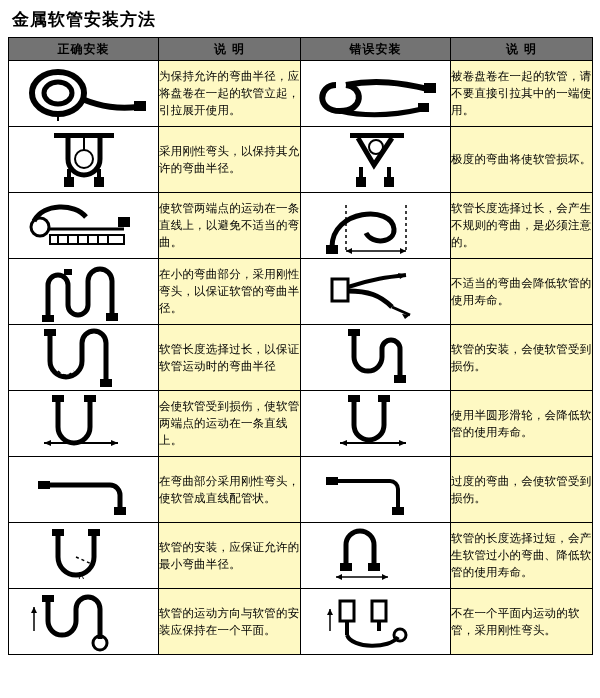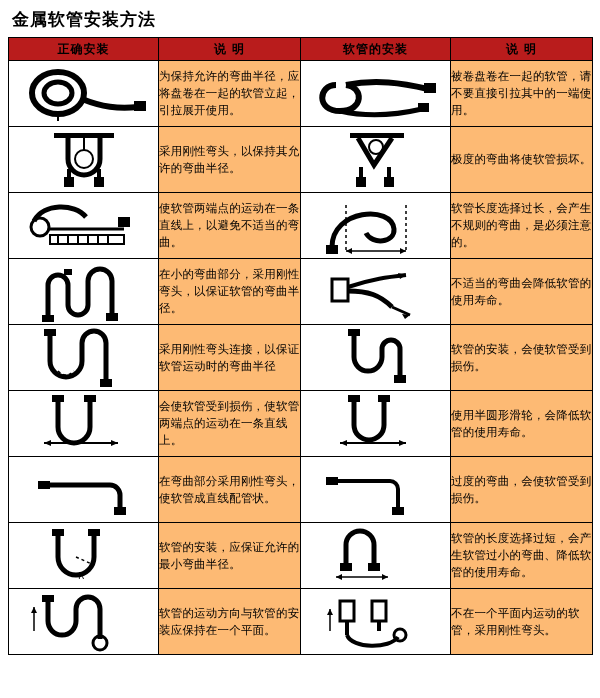--- a/index.html
+++ b/index.html
@@ -33,38 +33,38 @@
     width: 584px;
     table-layout: fixed;
     border: 1px solid #000;
   }
   table.hose-table td, table.hose-table th {
     border: 1px solid #000;
     padding: 0;
     vertical-align: middle;
   }
   thead th {
-    background: #b91c1c;
+    background: #737373;
     font-size: 12px;
     font-weight: bold;
     height: 22px;
     text-align: center;
     letter-spacing: 1px;
   }
   col.c-img { width: 150px; }
   col.c-txt { width: 142px; }
 
   td.img-cell {
     background: #ffffff;
     text-align: center;
     height: 65px;
     position: relative;
   }
   td.txt-cell {
-    background: #fdba74;
+    background: #fef9c3;
     font-size: 11.5px;
     line-height: 1.45;
     padding: 5px 7px;
     text-align: left;
     letter-spacing: 0.2px;
   }
   .fig {
     display: block;
     margin: 0 auto;
   }
@@ -86,21 +86,21 @@
     <colgroup>
       <col class="c-img">
         <col class="c-txt">
         <col class="c-img">
         <col class="c-txt">
     </colgroup>
     <thead>
       <tr>
         <th>正确安装</th>
         <th>说 明</th>
-        <th>软管的安装</th>
+        <th>错误安装</th>
         <th>说 明</th>
       </tr>
     </thead>
     <tbody>
 
       <tr>
         <td class="img-cell">
           <svg class="fig" width="140" height="62" viewBox="0 0 140 62">
             <ellipse cx="44" cy="30" rx="26" ry="21" fill="none" stroke="#000" stroke-width="6"></ellipse>
             <ellipse cx="44" cy="30" rx="14" ry="11" fill="none" stroke="#000" stroke-width="5"></ellipse>
@@ -215,21 +215,21 @@
       <tr>
         <td class="img-cell">
           <svg class="fig" width="140" height="62" viewBox="0 0 140 62">
             <path d="M36 6 L36 34 A16 16 0 0 0 68 34 L68 16 A12 12 0 0 1 92 16 L92 54" fill="none" stroke="#000" stroke-width="5"></path>
             <rect x="30" y="2" width="12" height="7" fill="#000"></rect>
             <rect x="86" y="52" width="12" height="8" fill="#000"></rect>
             <path d="M44 44 q8 8 16 0" fill="none" stroke="#000" stroke-width="1.5" stroke-dasharray="3,3"></path>
           </svg>
           <span class="sr-label">rigid-elbow-u-loop-motion</span>
         </td>
-        <td class="txt-cell">采用刚性弯头连接，以保证软管运动时的弯曲半径</td>
+        <td class="txt-cell">软管长度选择过长，以保证软管运动时的弯曲半径</td>
         <td class="img-cell">
           <svg class="fig" width="140" height="62" viewBox="0 0 140 62">
             <path d="M48 6 L48 30 A14 14 0 0 0 76 30 L76 22 A9 9 0 0 1 94 22 L94 50" fill="none" stroke="#000" stroke-width="5"></path>
             <rect x="42" y="2" width="12" height="7" fill="#000"></rect>
             <rect x="88" y="48" width="12" height="8" fill="#000"></rect>
           </svg>
           <span class="sr-label">too-small-bend-radius-loop</span>
         </td>
         <td class="txt-cell">软管的安装，会使软管受到损伤。</td>
       </tr>

